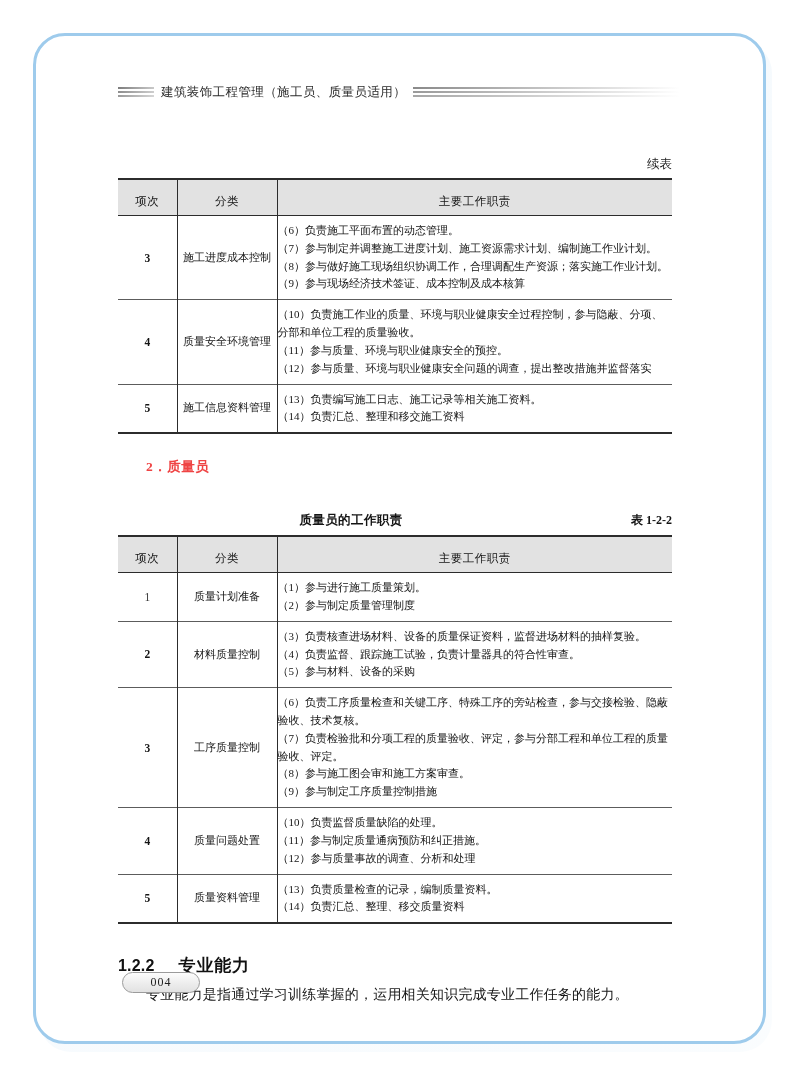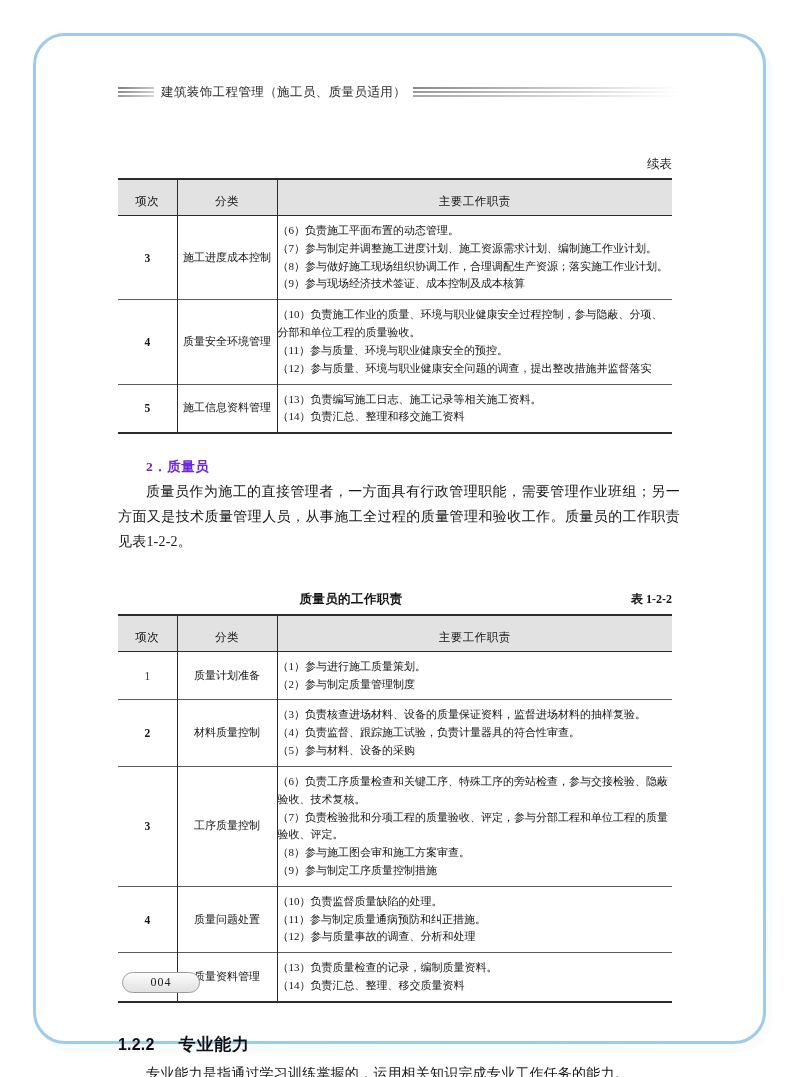--- a/index.html
+++ b/index.html
@@ -152,21 +152,21 @@
   table.duty-table.t2 td.cell-no {
     font-weight: normal;
     color: #3a3a3a;
   }
   table.duty-table.t2 tbody tr.heavy td.cell-no { font-weight: bold; color: #141414; }
 
   
   .sub-heading {
     font-size: 13.5px;
     font-weight: bold;
-    color: #6d28d9;
+    color: #ef4444;
     margin: 24px 0 4px 0;
     padding-left: 28px;
     letter-spacing: 0.5px;
   }
   .body-para {
     font-size: 14px;
     color: #161616;
     line-height: 1.78;
     text-indent: 28px;
     text-align: justify;
@@ -296,21 +296,20 @@
         <td class="cell-cat">施工信息资料管理</td>
         <td class="cell-duty">
           <div class="duty-line">（13）负责编写施工日志、施工记录等相关施工资料。</div>
           <div class="duty-line">（14）负责汇总、整理和移交施工资料</div>
         </td>
       </tr>
     </tbody>
   </table>
 
   <div class="sub-heading">2．质量员</div>
-  <p class="body-para">质量员作为施工的直接管理者，一方面具有行政管理职能，需要管理作业班组；另一方面又是技术质量管理人员，从事施工全过程的质量管理和验收工作。质量员的工作职责见表1-2-2。</p>
 
   <div class="table-caption">
     <span class="cap-title">质量员的工作职责</span>
     <span class="cap-number">表 1-2-2</span>
   </div>
 
   <table class="duty-table t2">
     <colgroup>
       <col class="c-no">
         <col class="c-cat">

